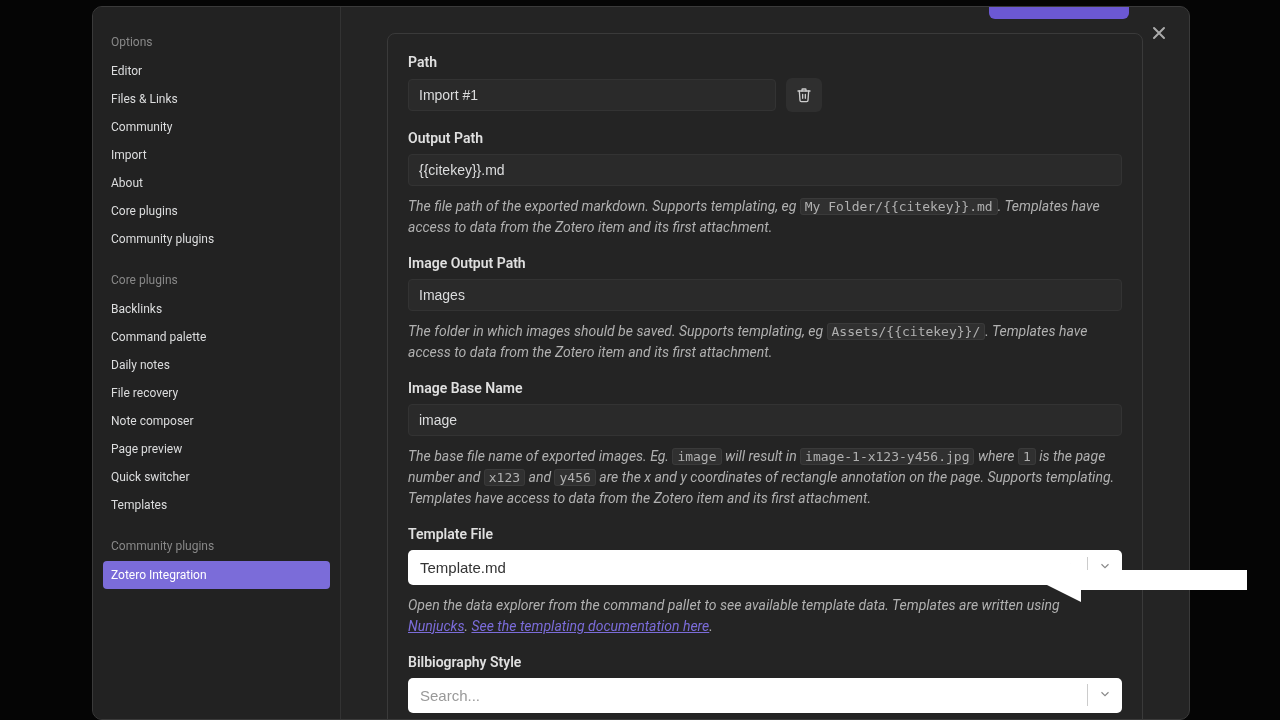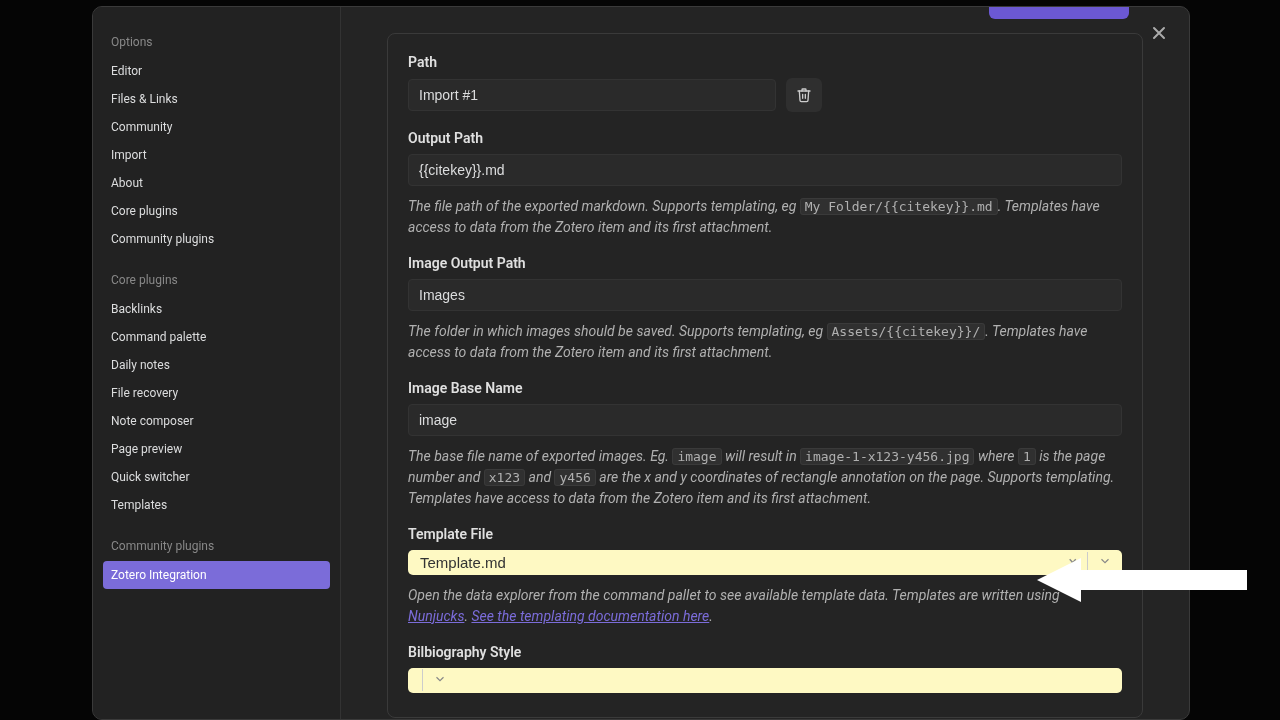--- a/index.html
+++ b/index.html
@@ -149,23 +149,23 @@
     background:#303030;
     border:1px solid #3a3a3a;
     padding:0 4px;
     border-radius:3px;
     font-family:ui-monospace,Menlo,Consolas,monospace;
     font-size:13px;
     font-style:normal;
   }
   a.link{color:var(--link);text-decoration:underline;cursor:pointer;}
   .select-box{
-    background:#fef9c3;
+    background:#ffffff;
     border-radius:5px;
-    height:25px;
+    height:35px;
     display:flex;
     padding:0 10px;
     position:relative;
     color:#333;
   }
   .select-box input{
     background:transparent;
     border:none;
     outline:none;
     font-size:15px;
@@ -278,20 +278,21 @@
             </span>
           </div>
         </div>
         <div class="help">
           <span>Open the data explorer from the command pallet to see available template data. Templates are written using </span><a class="link">Nunjucks</a><span>. </span><a class="link">See the templating documentation here</a><span>.</span>
         </div>
 
         
         <div class="field-label">Bilbiography Style</div>
         <div class="select-box" style="margin-bottom:4px;">
+          <input placeholder="Search..." style="">
           <div class="sel-controls">
             <span class="sel-divider"></span>
             <span class="sel-chev">
               <svg width="14" height="14" viewBox="0 0 24 24" fill="none" stroke="currentColor" stroke-width="2">
                   <polyline points="6 9 12 15 18 9"></polyline>
                 </svg>
             </span>
           </div>
         </div>
 

